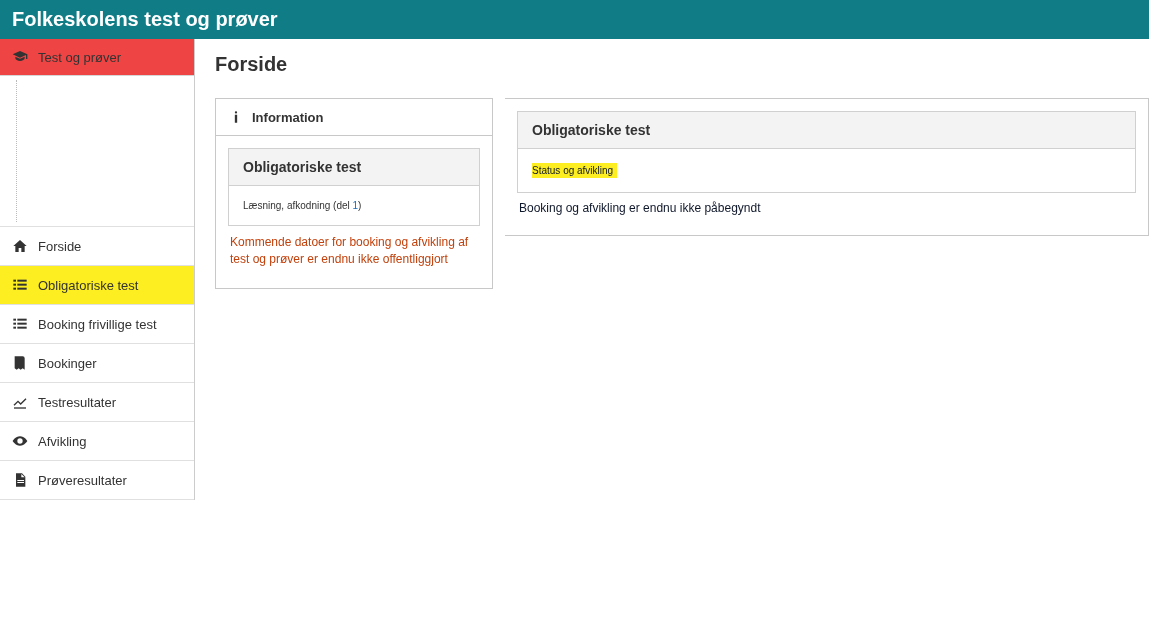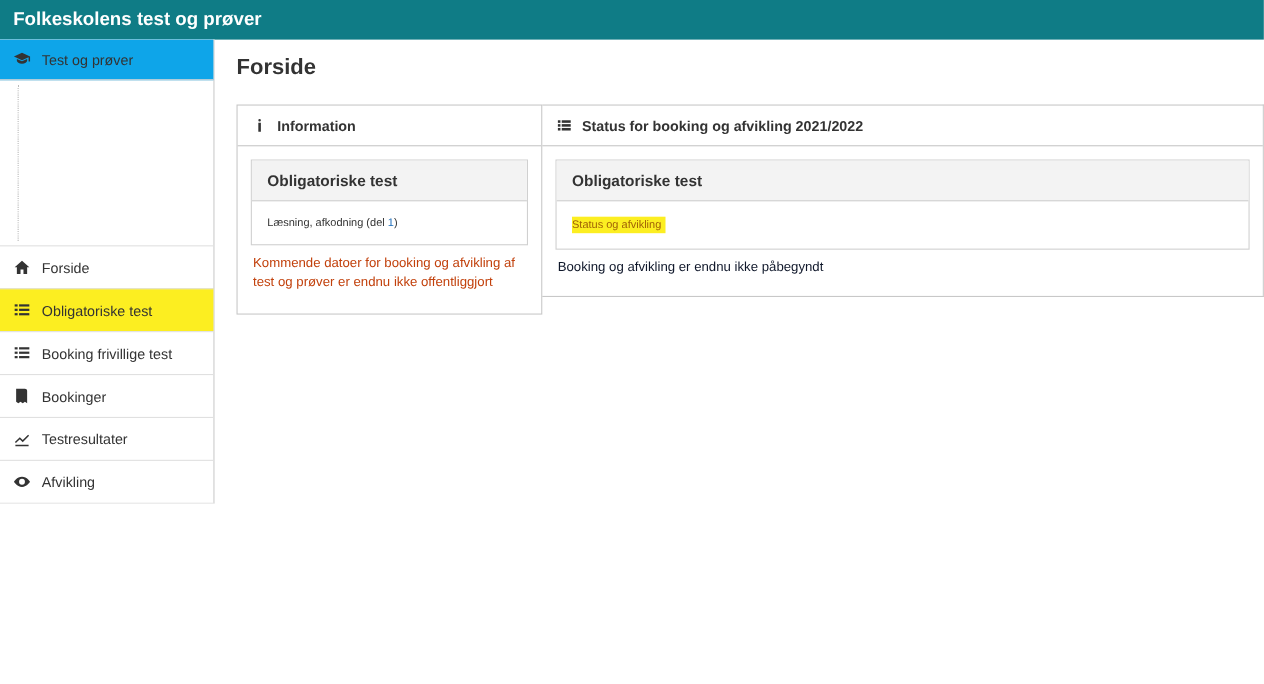--- a/index.html
+++ b/index.html
@@ -2,34 +2,34 @@
 <html><head>
   <meta charset="utf-8">
   <style>
     * { box-sizing: border-box; margin: 0; padding: 0; }
     body { font-family: Arial, Helvetica, sans-serif; font-size: 13px; color: #333; background: #fff; }
 
     .header-bar {
       background: #0f7c86;
       color: #fff;
       padding: 8px 12px;
-      font-size: 17px;
+      font-size: 20px;
       font-weight: bold;
     }
 
     .layout { display: flex; }
 
     .sidebar {
       width: 195px;
       border-right: 1px solid #ccc;
       background: #fff;
     }
 
     .sidebar-header {
-      background: #0ea5e9;
+      background: #ef4444;
       padding: 10px 12px;
       display: flex;
       align-items: center;
       gap: 10px;
       font-size: 13px;
       border-bottom: 1px solid #d6d6d6;
     }
 
     .sidebar-tree {
       min-height: 150px;
@@ -57,21 +57,21 @@
     .nav-item.highlight { background: #fcee21; }
 
     .icon { width: 16px; height: 16px; display: inline-flex; align-items: center; justify-content: center; flex-shrink: 0; }
 
     .main {
       flex: 1;
       padding: 14px 0 14px 20px;
     }
     .page-title { font-size: 20px; font-weight: bold; margin-bottom: 22px; }
 
-    .panels-row { display: flex; gap: 0; align-items: flex-start; }
+    .panels-row { display: flex; gap: 12px; align-items: flex-start; }
 
     .panel {
       border: 1px solid #c8c8c8;
     }
     .panel.info { width: 278px; }
     .panel.status { flex: 1; border-left: none; }
 
     .panel-header {
       padding: 10px 12px;
       display: flex;
@@ -93,21 +93,21 @@
       font-weight: bold;
       font-size: 14px;
       border-bottom: 1px solid #d0d0d0;
     }
     .sub-card-body {
       padding: 14px;
       font-size: 10px;
     }
 
     .link-green {
-      color: #a16207;
+      color: #0f172a;
       text-decoration: none;
       cursor: pointer;
     }
     .hl-yellow {
       background: #fcee21;
       display: inline-block;
       padding: 2px 4px 2px 0;
     }
 
     .panel-footer-text {
@@ -195,20 +195,30 @@
           <span>Testresultater</span>
         </div>
         <div class="nav-item">
           <span class="icon">
             <svg viewBox="0 0 24 24" width="16" height="16" fill="#333">
               <path d="M12 5c-7 0-11 7-11 7s4 7 11 7 11-7 11-7-4-7-11-7zm0 11a4 4 0 110-8 4 4 0 010 8z"></path>
             </svg>
           </span>
           <span>Afvikling</span>
         </div>
+        <div class="nav-item">
+          <span class="icon">
+            <svg viewBox="0 0 24 24" width="16" height="16" fill="#333">
+              <path d="M6 2h9l5 5v15H6V2zm8 1v5h5"></path>
+              <rect x="8" y="12" width="10" height="1.5" fill="#fff"></rect>
+              <rect x="8" y="15" width="10" height="1.5" fill="#fff"></rect>
+            </svg>
+          </span>
+          <span>Prøveresultater</span>
+        </div>
       </nav>
   </aside>
 
   <main class="main">
     <h1 class="page-title">Forside</h1>
 
     <div class="panels-row">
 
       <section class="panel info">
         <div class="panel-header">
@@ -224,33 +234,20 @@
             <div class="sub-card-header">Obligatoriske test</div>
             <div class="sub-card-body">
               <span>Læsning, afkodning (del </span><span class="num-digit">1</span><span>)</span>
             </div>
           </div>
           <div class="panel-footer-text">Kommende datoer for booking og afvikling af test og prøver er endnu ikke offentliggjort</div>
         </div>
       </section>
 
       <section class="panel status">
-        <div class="panel-header">
-          <span class="icon">
-            <svg viewBox="0 0 24 24" width="14" height="14" fill="#333">
-                <rect x="2" y="4" width="4" height="4"></rect>
-                <rect x="8" y="4" width="14" height="4"></rect>
-                <rect x="2" y="10" width="4" height="4"></rect>
-                <rect x="8" y="10" width="14" height="4"></rect>
-                <rect x="2" y="16" width="4" height="4"></rect>
-                <rect x="8" y="16" width="14" height="4"></rect>
-              </svg>
-          </span>
-          <span>Status for booking og afvikling 2021/2022</span>
-        </div>
         <div class="panel-body">
           <div class="sub-card">
             <div class="sub-card-header">Obligatoriske test</div>
             <div class="sub-card-body">
               <span class="hl-yellow">
                 <a class="link-green">Status og afvikling</a>
               </span>
             </div>
           </div>
           <div class="status-note">Booking og afvikling er endnu ikke påbegyndt</div>

